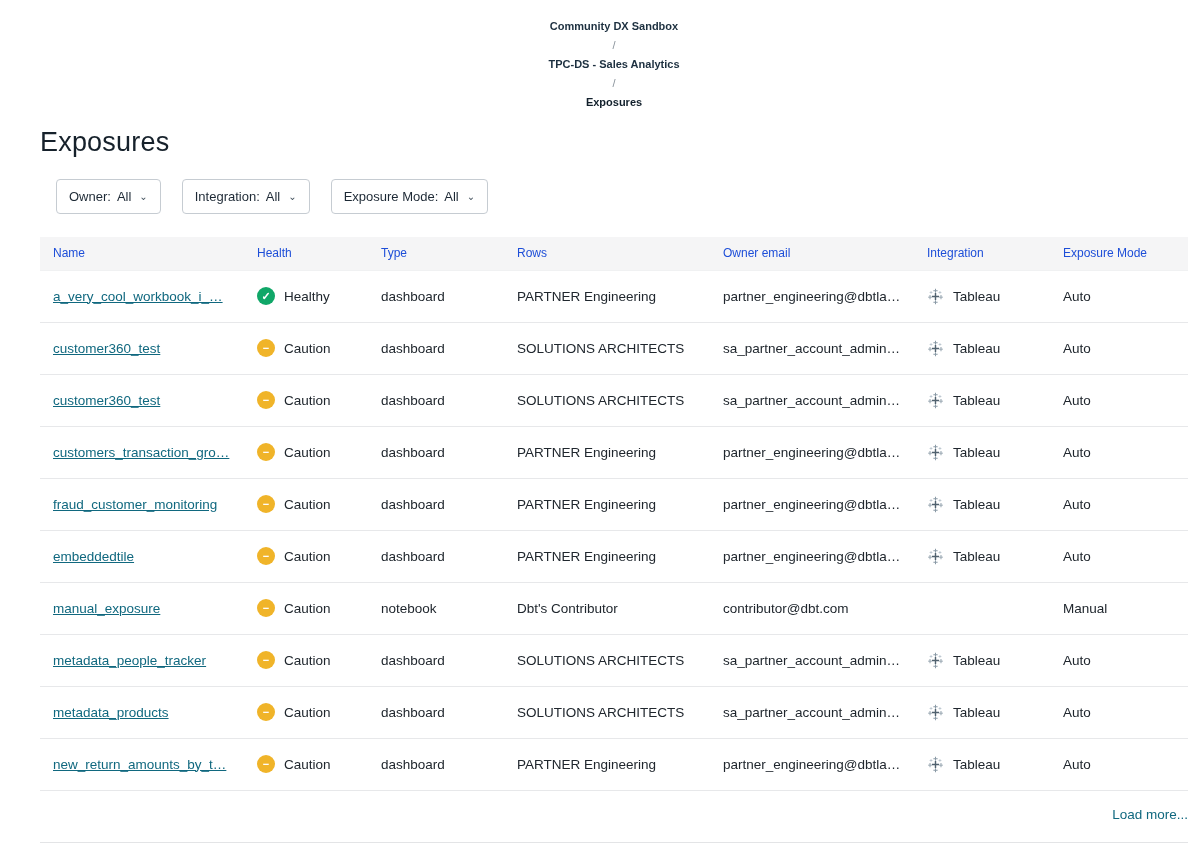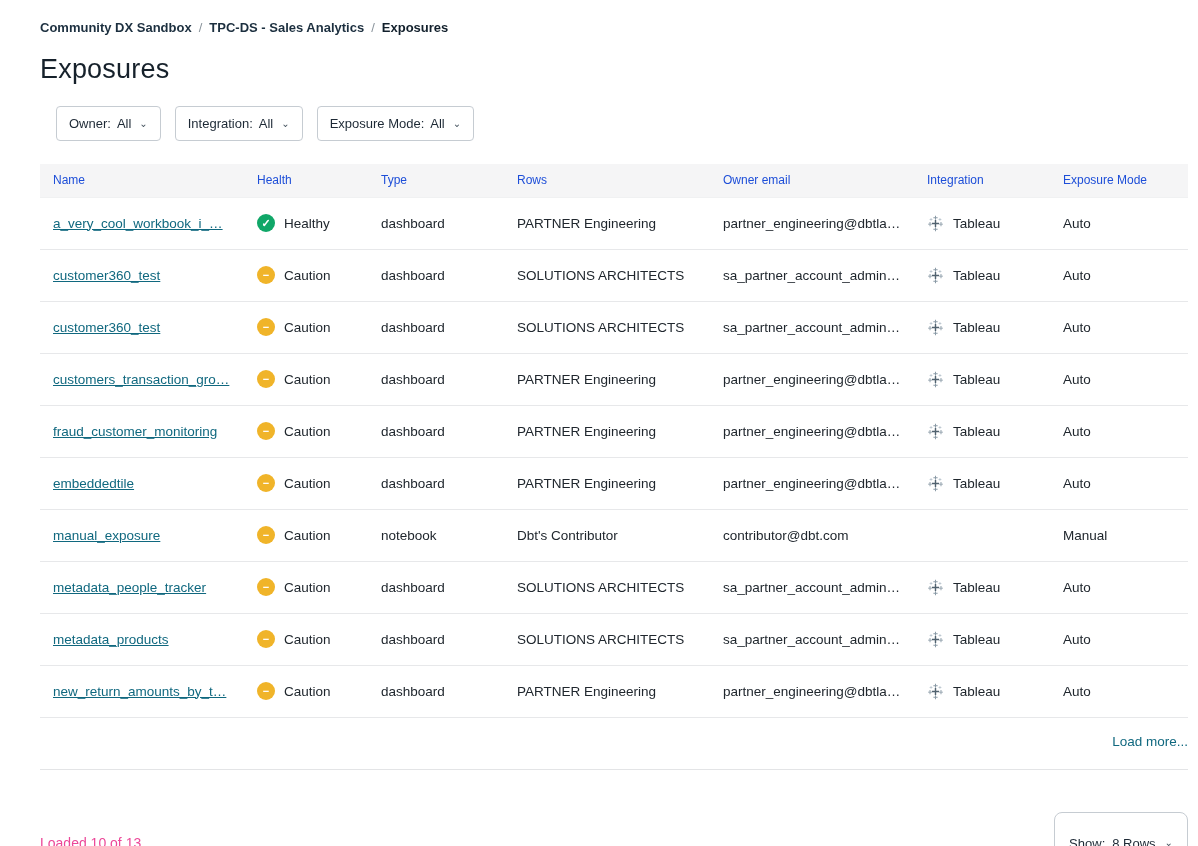--- a/index.html
+++ b/index.html
@@ -6,30 +6,30 @@
   html,body { width:1198px; height:846px; }
   body {
     font-family:"Liberation Sans", sans-serif;
     background:#ffffff;
     color:#1f2933;
     overflow:hidden;
   }
   .page { padding:20px 10px 0 40px; }
 
   
-  .breadcrumb { display:flex; align-items:center; gap:7px; font-size:13px; font-weight:700; }
+  .breadcrumb { display:flex; align-items:center; gap:7px; font-size:11px; font-weight:700;flex-direction:column; }
   .crumb-link { color:#1c2f3f; text-decoration:none; cursor:pointer; }
   .crumb-sep { color:#8a949c; font-weight:400; }
   .crumb-current { color:#12202c; }
 
   
   .page-title { margin-top:19px; font-size:27px; font-weight:500; color:#16212b; letter-spacing:0.2px; }
 
   
-  .filters { display:flex; gap:14px; margin-top:21px;padding-left:16px; }
+  .filters { display:flex; gap:21px; margin-top:21px;padding-left:16px; }
   .filter-btn {
     display:flex; align-items:center; gap:6px;
     background:#fff; border:1px solid #c6ccd2; border-radius:4px;
     padding:9px 12px; font-size:13px; color:#1d2935; cursor:pointer;
     font-family:inherit;
   }
   .filter-btn .chev { font-size:10px; color:#44525e; margin-left:2px; line-height:1; }
 
   
   .exposures-table { width:100%; border-collapse:collapse; margin-top:23px; table-layout:fixed; }

